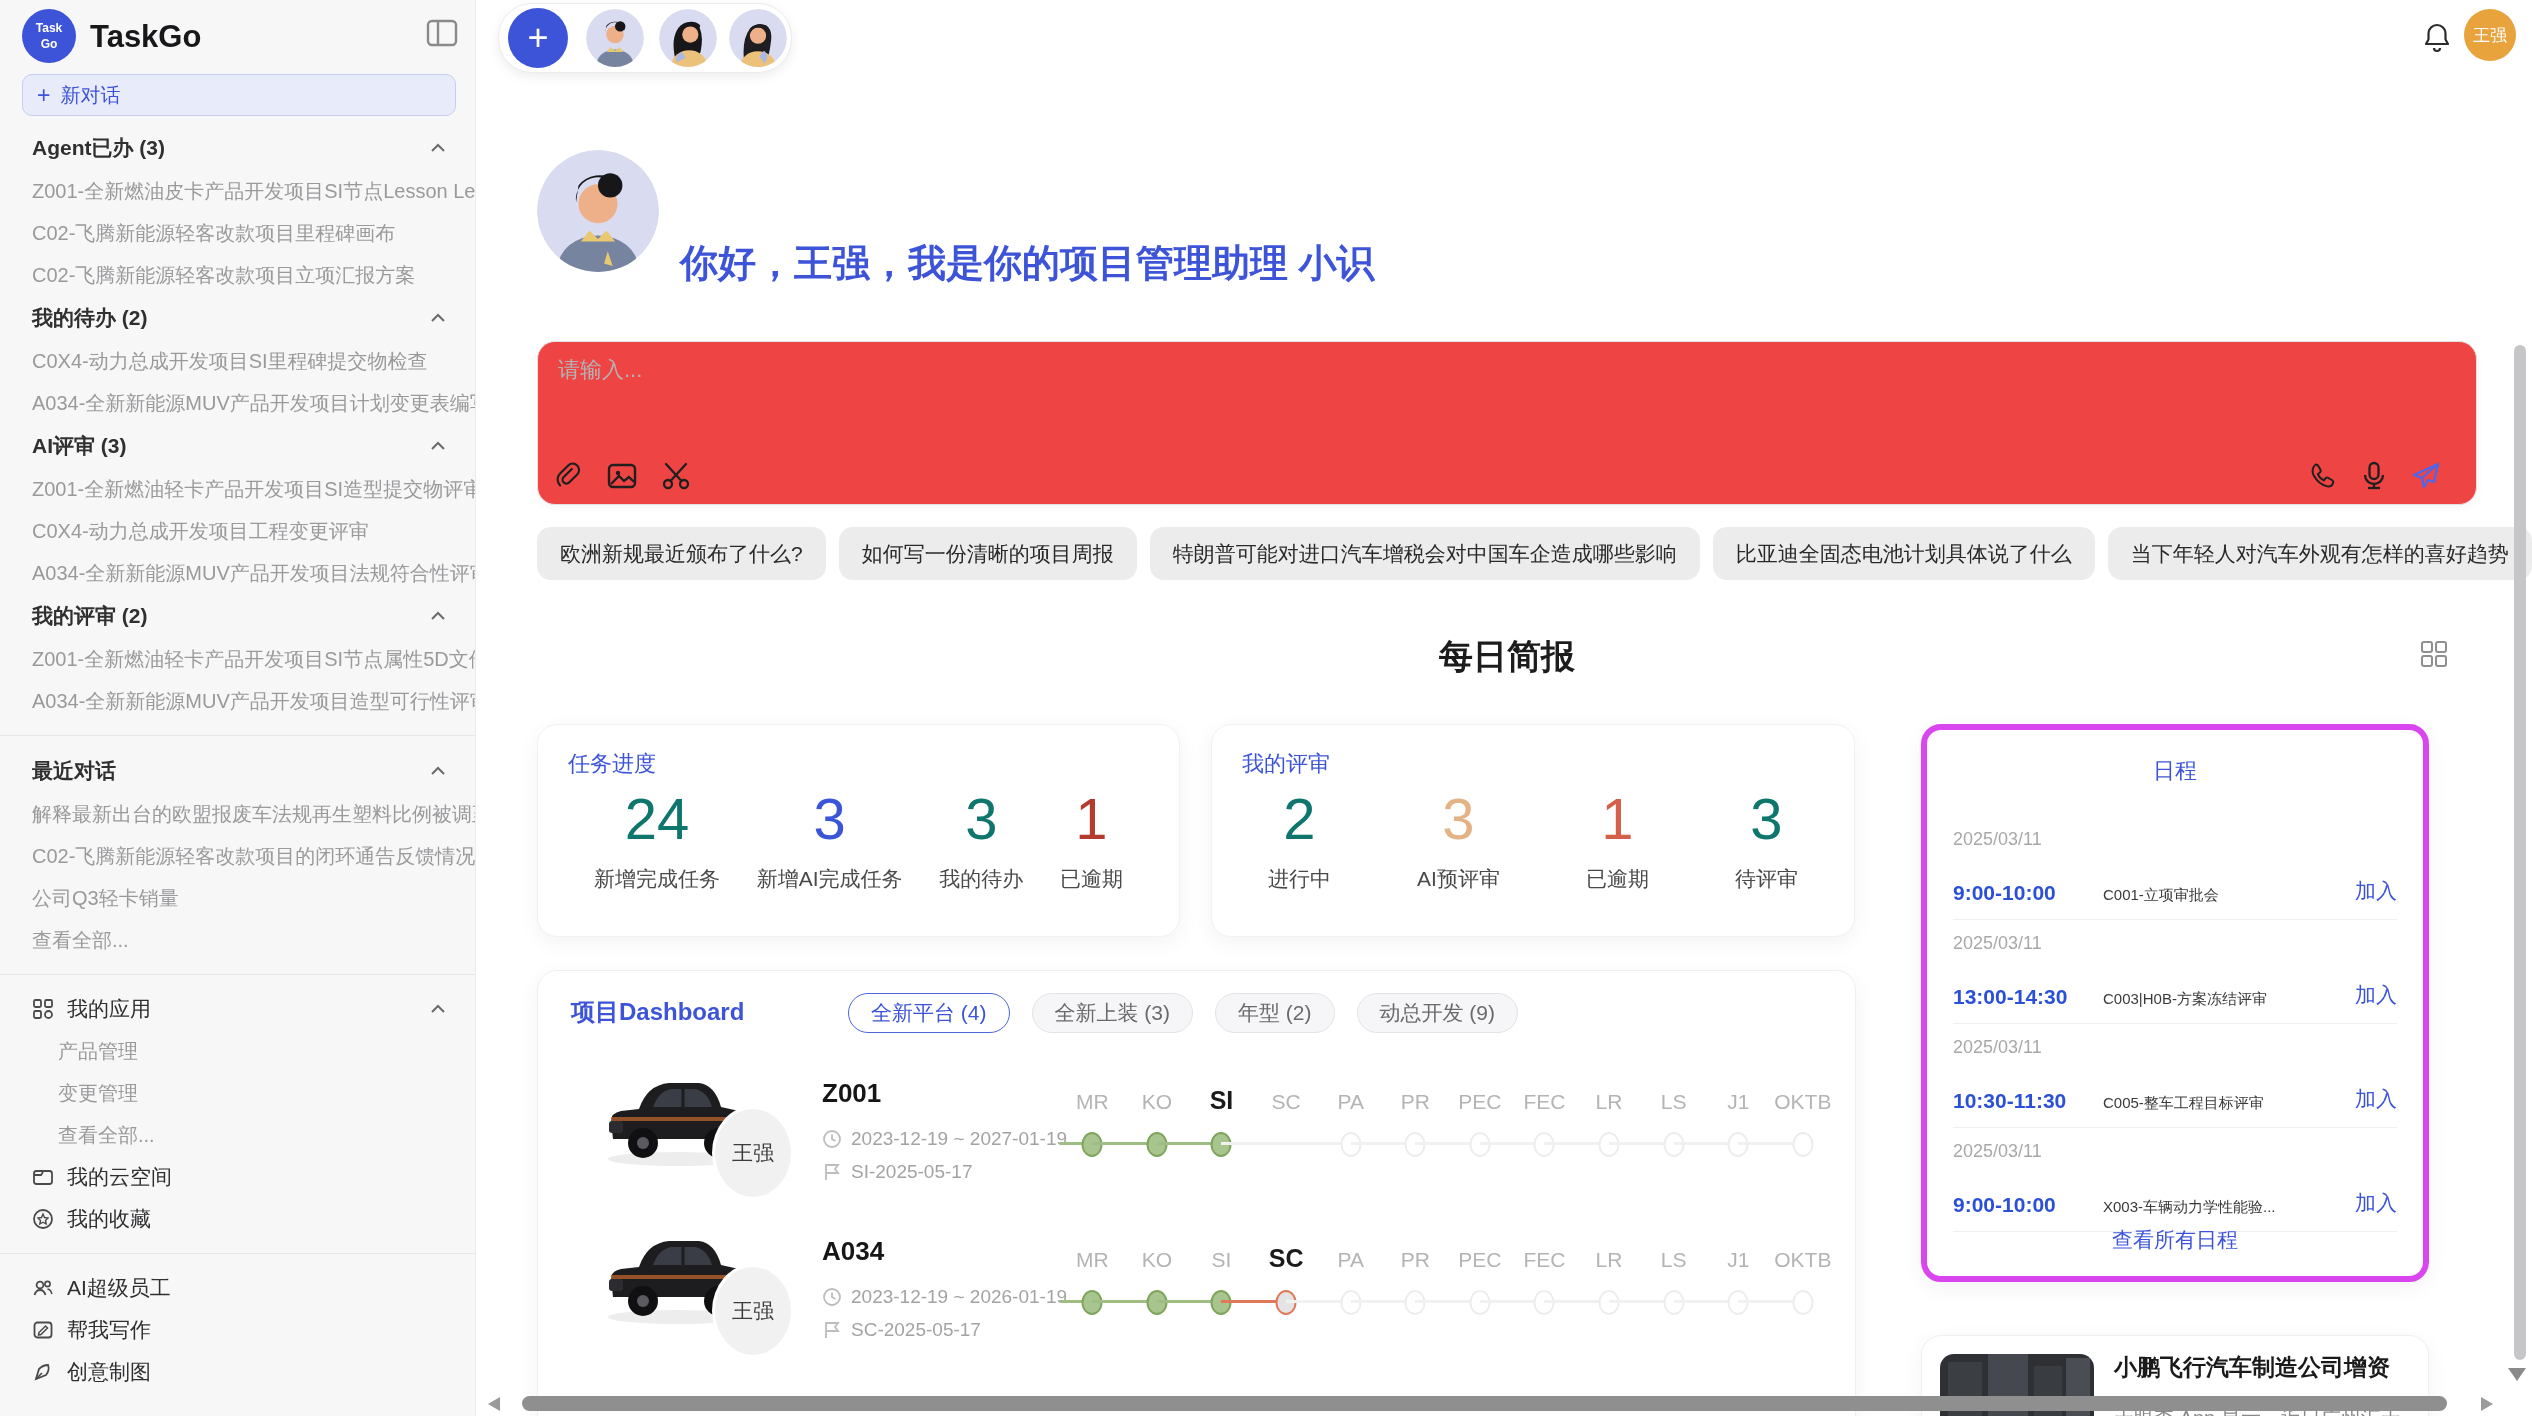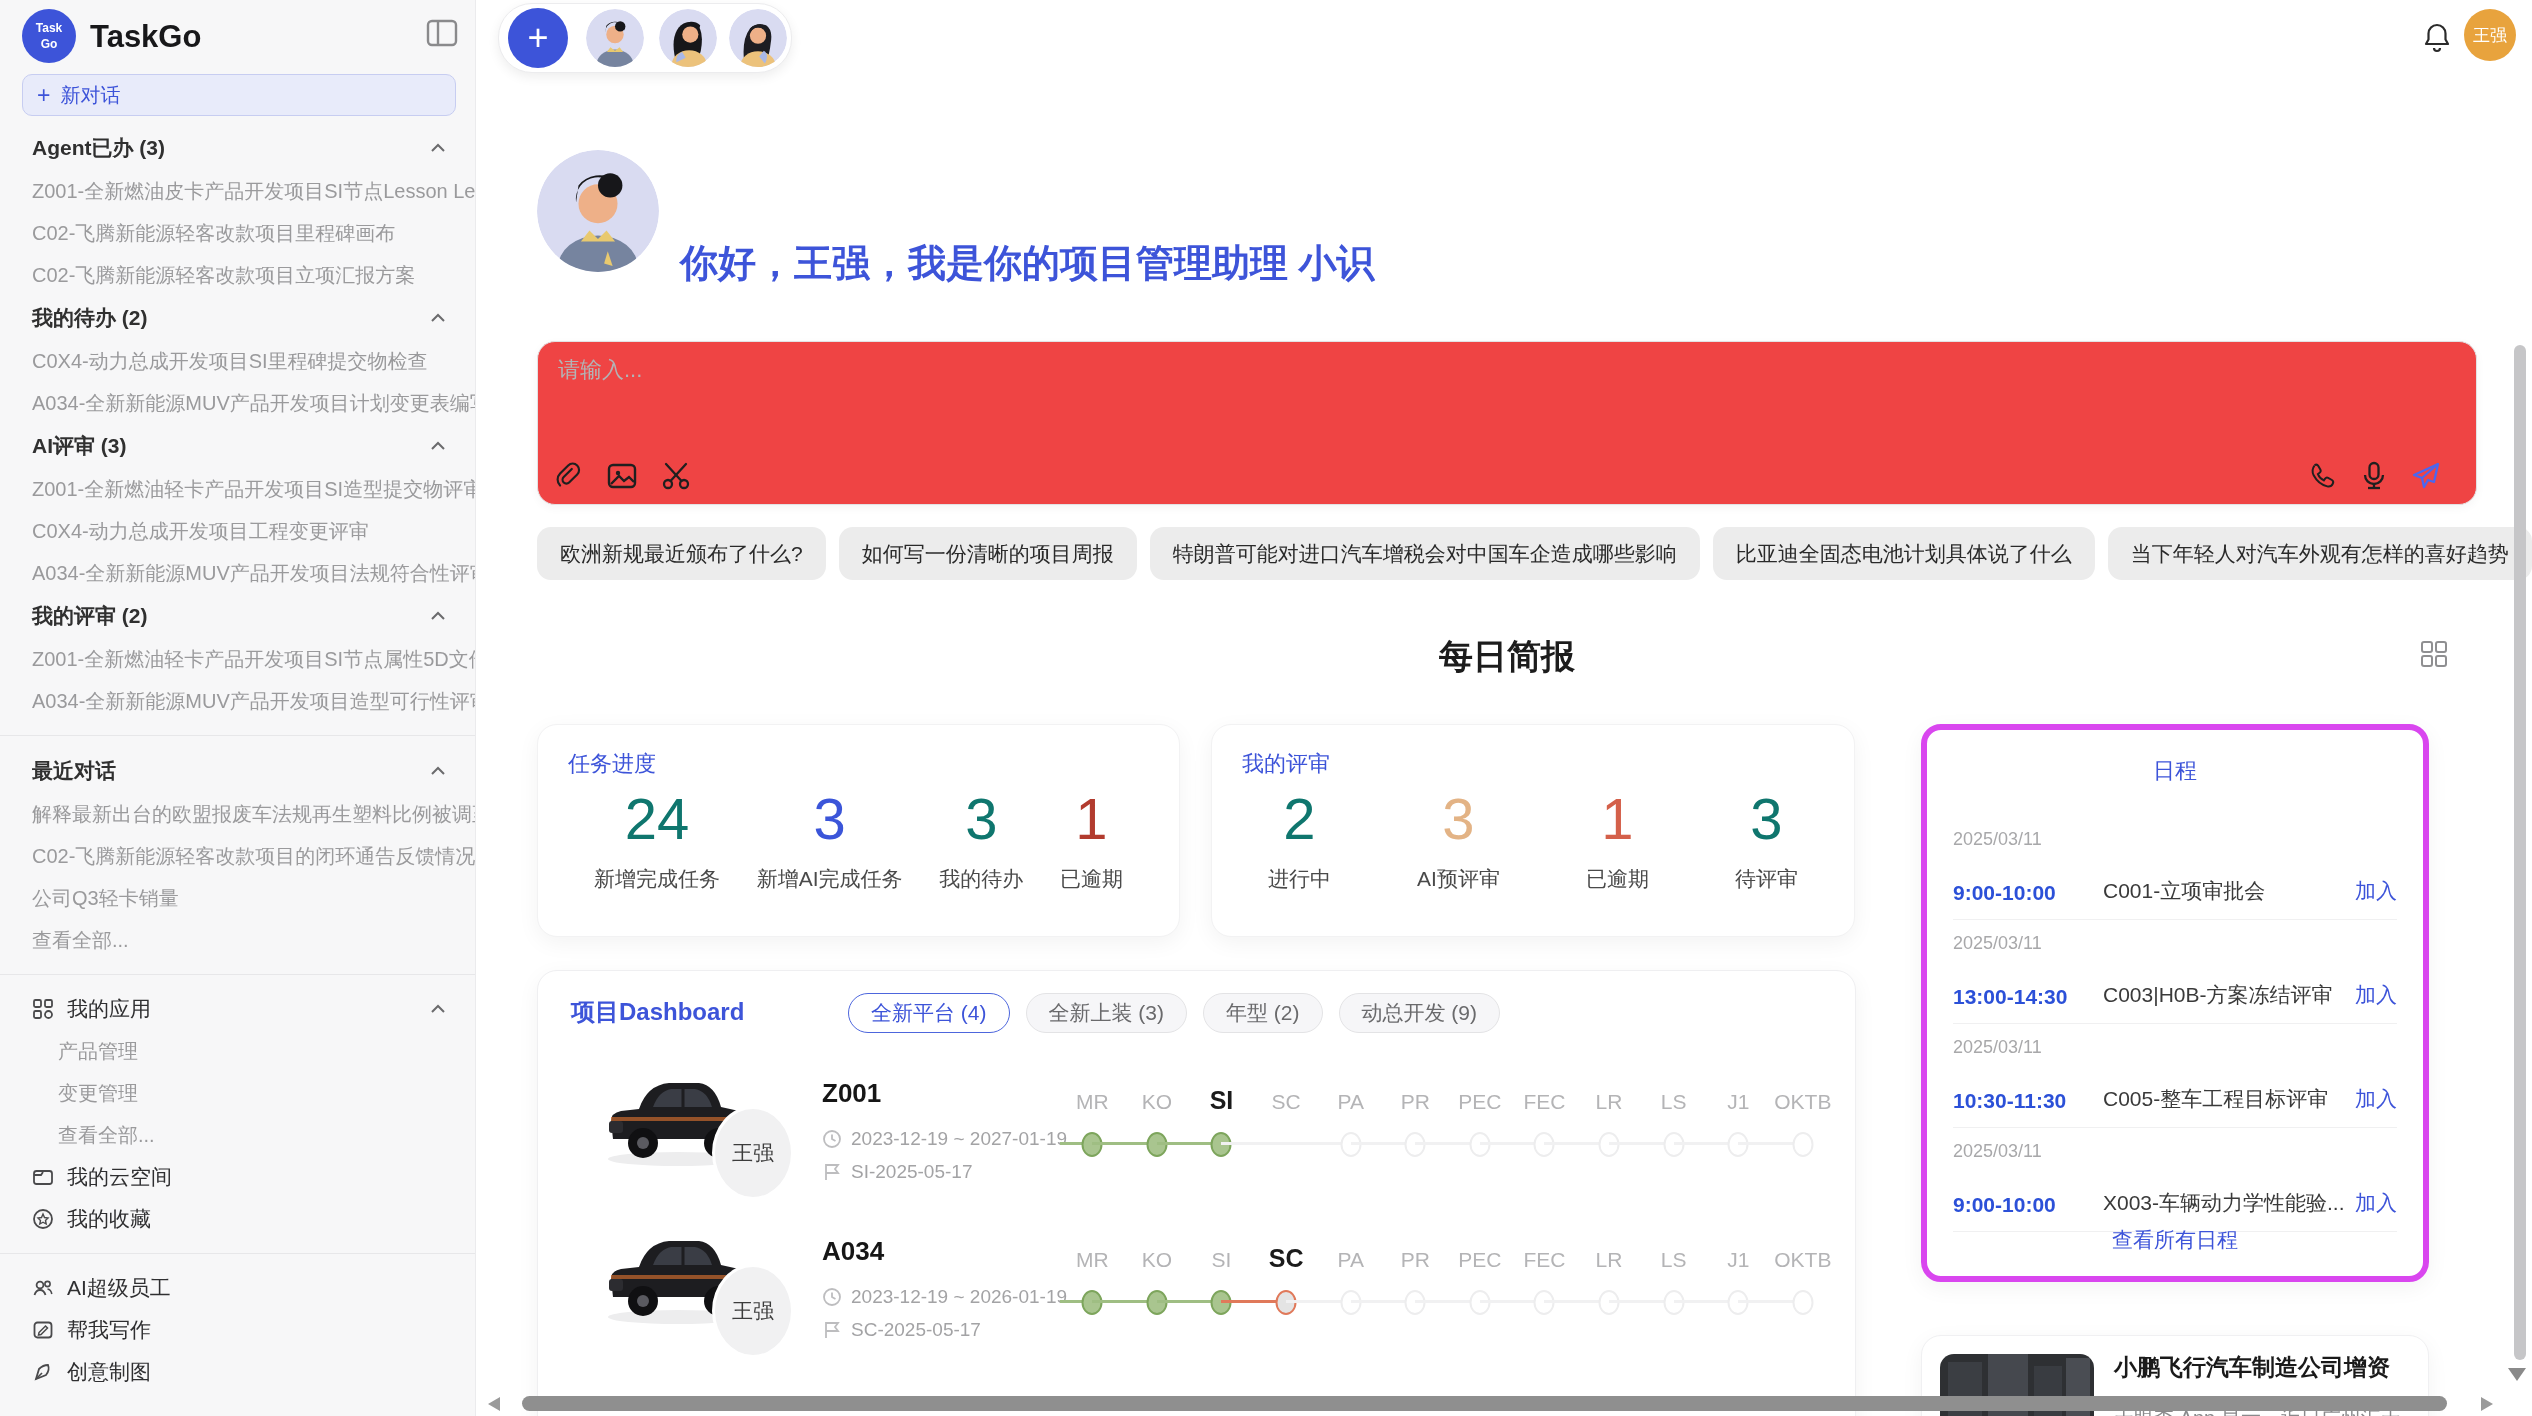--- a/index.html
+++ b/index.html
@@ -64,35 +64,35 @@
   .c-salmon .stat-val{color:#d4604a;}
 
   
   .sched{position:absolute;left:1445px;top:724px;width:508px;height:558px;box-sizing:border-box;background:#fff;border:6px solid #d946ef;border-radius:20px;box-shadow:0 6px 22px rgba(0,0,0,.05);}
   .sched-title{position:absolute;top:26px;left:0;right:0;text-align:center;font-size:22px;color:#3d54d9;}
   .sched-list{position:absolute;left:26px;right:26px;top:86px;}
   .sched-item{height:104px;box-sizing:border-box;padding-top:13px;border-bottom:1px solid #f0f0f1;}
   .sched-date{font-size:18px;color:#a8a8aa;}
   .sched-row{display:flex;align-items:flex-end;margin-top:27px;}
   .sched-time{width:150px;font-size:21px;font-weight:700;color:#2b50d8;}
-  .sched-name{flex:1;font-size:21px;color:#3a3a3a;white-space:nowrap;overflow:hidden;text-overflow:ellipsis;}
+  .sched-name{flex:1;font-size:15px;color:#3a3a3a;white-space:nowrap;overflow:hidden;text-overflow:ellipsis;}
   .sched-join{font-size:21px;color:#3d54d9;cursor:pointer;}
   .sched-all{position:absolute;left:0;right:0;bottom:22px;text-align:center;font-size:21px;color:#3d54d9;cursor:pointer;}
 
   
   .news{position:absolute;left:1445px;top:1335px;width:508px;height:220px;box-sizing:border-box;background:#fff;border:1px solid #f0f0f2;border-radius:20px;box-shadow:0 6px 22px rgba(0,0,0,.05);padding:18px;}
   .news-img{position:absolute;left:18px;top:18px;width:154px;height:150px;border-radius:14px;overflow:hidden;}
   .news-body{position:absolute;left:192px;top:16px;right:20px;}
   .news-title{font-size:23px;font-weight:700;color:#1a1a1a;white-space:nowrap;}
   .news-text{margin-top:20px;font-size:20px;color:#8a8a8c;line-height:30px;}
 
   
   .dash{position:absolute;left:61px;top:970px;width:1319px;height:500px;box-sizing:border-box;background:#fff;border:1px solid #efeff1;border-radius:20px;box-shadow:0 6px 22px rgba(0,0,0,.05);overflow:hidden;}
   .dash-title{position:absolute;left:33px;top:25px;font-size:24px;font-weight:700;color:#3d54d9;}
-  .dash-filters{position:absolute;left:310px;top:22px;display:flex;gap:16px;}
+  .dash-filters{position:absolute;left:310px;top:22px;display:flex;gap:22px;}
   .dfilter{height:40px;box-sizing:border-box;display:flex;align-items:center;padding:0 22px;border-radius:20px;font-size:21px;color:#6a6a6c;background:#f6f6f8;border:1px solid #e3e3e5;white-space:nowrap;cursor:pointer;}
   .dfilter.on{background:#fff;border:1px solid #4d66dd;color:#3d54d9;}
   .proj-row{position:absolute;left:0;width:100%;height:158px;}
   .proj-car{position:absolute;left:57px;top:7px;width:166px;height:130px;}
   .proj-owner{position:absolute;left:174px;top:62px;width:76px;height:88px;border-radius:50%;background:#f1f1f2;border:3px solid #fff;display:flex;align-items:center;justify-content:center;font-size:21px;color:#3c3c3c;}
   .proj-code{position:absolute;left:284px;top:34px;font-size:26px;font-weight:700;color:#161616;}
   .proj-meta{position:absolute;left:284px;display:flex;align-items:center;gap:9px;font-size:19px;color:#a3a3a5;white-space:nowrap;}
   .pm1{top:84px;} .pm2{top:117px;}
   .ms-strip{position:absolute;left:522px;top:0;width:776px;height:140px;display:flex;overflow:hidden;}
   .ms-col{width:64.6px;flex:none;position:relative;height:140px;}

